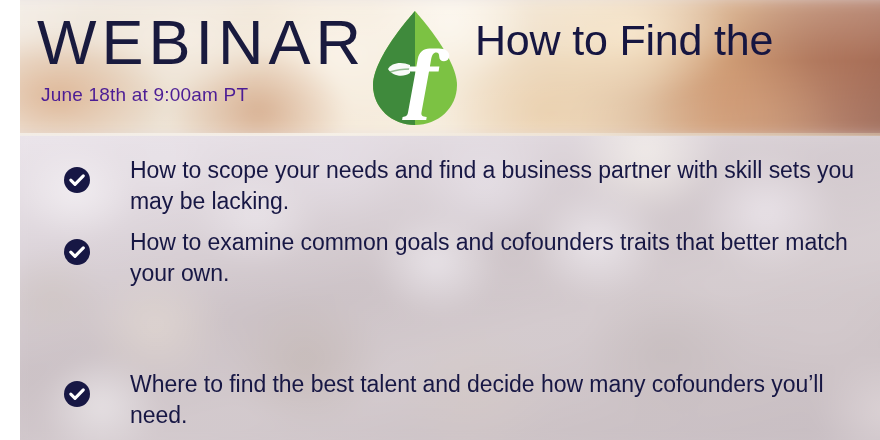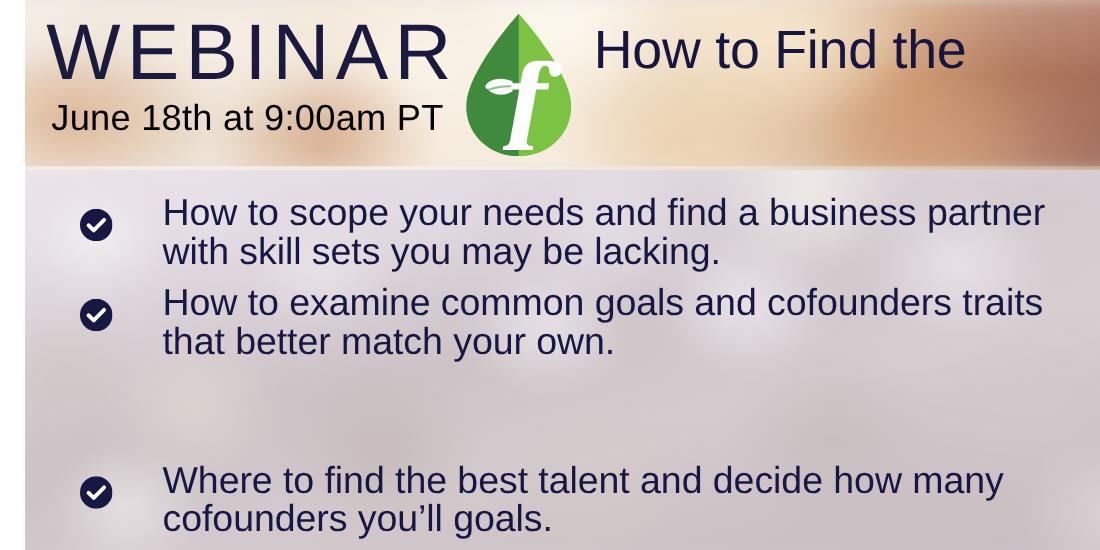--- a/index.html
+++ b/index.html
@@ -44,24 +44,24 @@
   .webinar-word{
     position:absolute;left:17px;top:11px;
     font-size:63px;line-height:63px;
     font-weight:200;
     letter-spacing:5px;
     color:#191a3e;
     white-space:nowrap;
   }
   .webinar-date{
     position:absolute;left:21px;top:80px;
-    font-size:29px;line-height:30px;
+    font-size:19px;line-height:30px;
     font-weight:300;
     letter-spacing:.2px;
-    color:#000000;
+    color:#4c1d95;
     white-space:nowrap;
   }
 
   
   .logo{
     position:absolute;left:349px;top:9px;width:92px;height:118px;
   }
   .logo svg{display:block;width:92px;height:118px;}
 
   
@@ -130,21 +130,21 @@
 
   .check-wrap{
     flex:0 0 auto;width:26px;height:26px;margin-top:12px;
   }
   .check-wrap svg{display:block;width:26px;height:26px;}
 
   .bullet-text{
     flex:1 1 auto;
     margin-left:40px;
     color:#171744;
-    font-size:30px;
+    font-size:23px;
     line-height:31px;
     font-weight:400;
     letter-spacing:-.05px;
   }
 </style>
 </head>
 <body>
 
 <div class="banner">
 
@@ -229,19 +229,19 @@
       </div>
 
 
       <div class="bullet b4">
         <span class="check-wrap">
           <svg viewBox="0 0 26 26" xmlns="http://www.w3.org/2000/svg" aria-hidden="true">
             <circle cx="13" cy="13" r="13" fill="#171744"></circle>
             <path d="M6.8 13.2 L11.0 17.3 L19.3 8.9" fill="none" stroke="#ffffff" stroke-width="3.1" stroke-linecap="round" stroke-linejoin="round"></path>
           </svg>
         </span>
-        <span class="bullet-text">Where to find the best talent and decide how many cofounders you’ll goals.</span>
+        <span class="bullet-text">Where to find the best talent and decide how many cofounders you’ll need.</span>
       </div>
 
     </div>
   </div>
 
 </div>
 
 </body></html>

